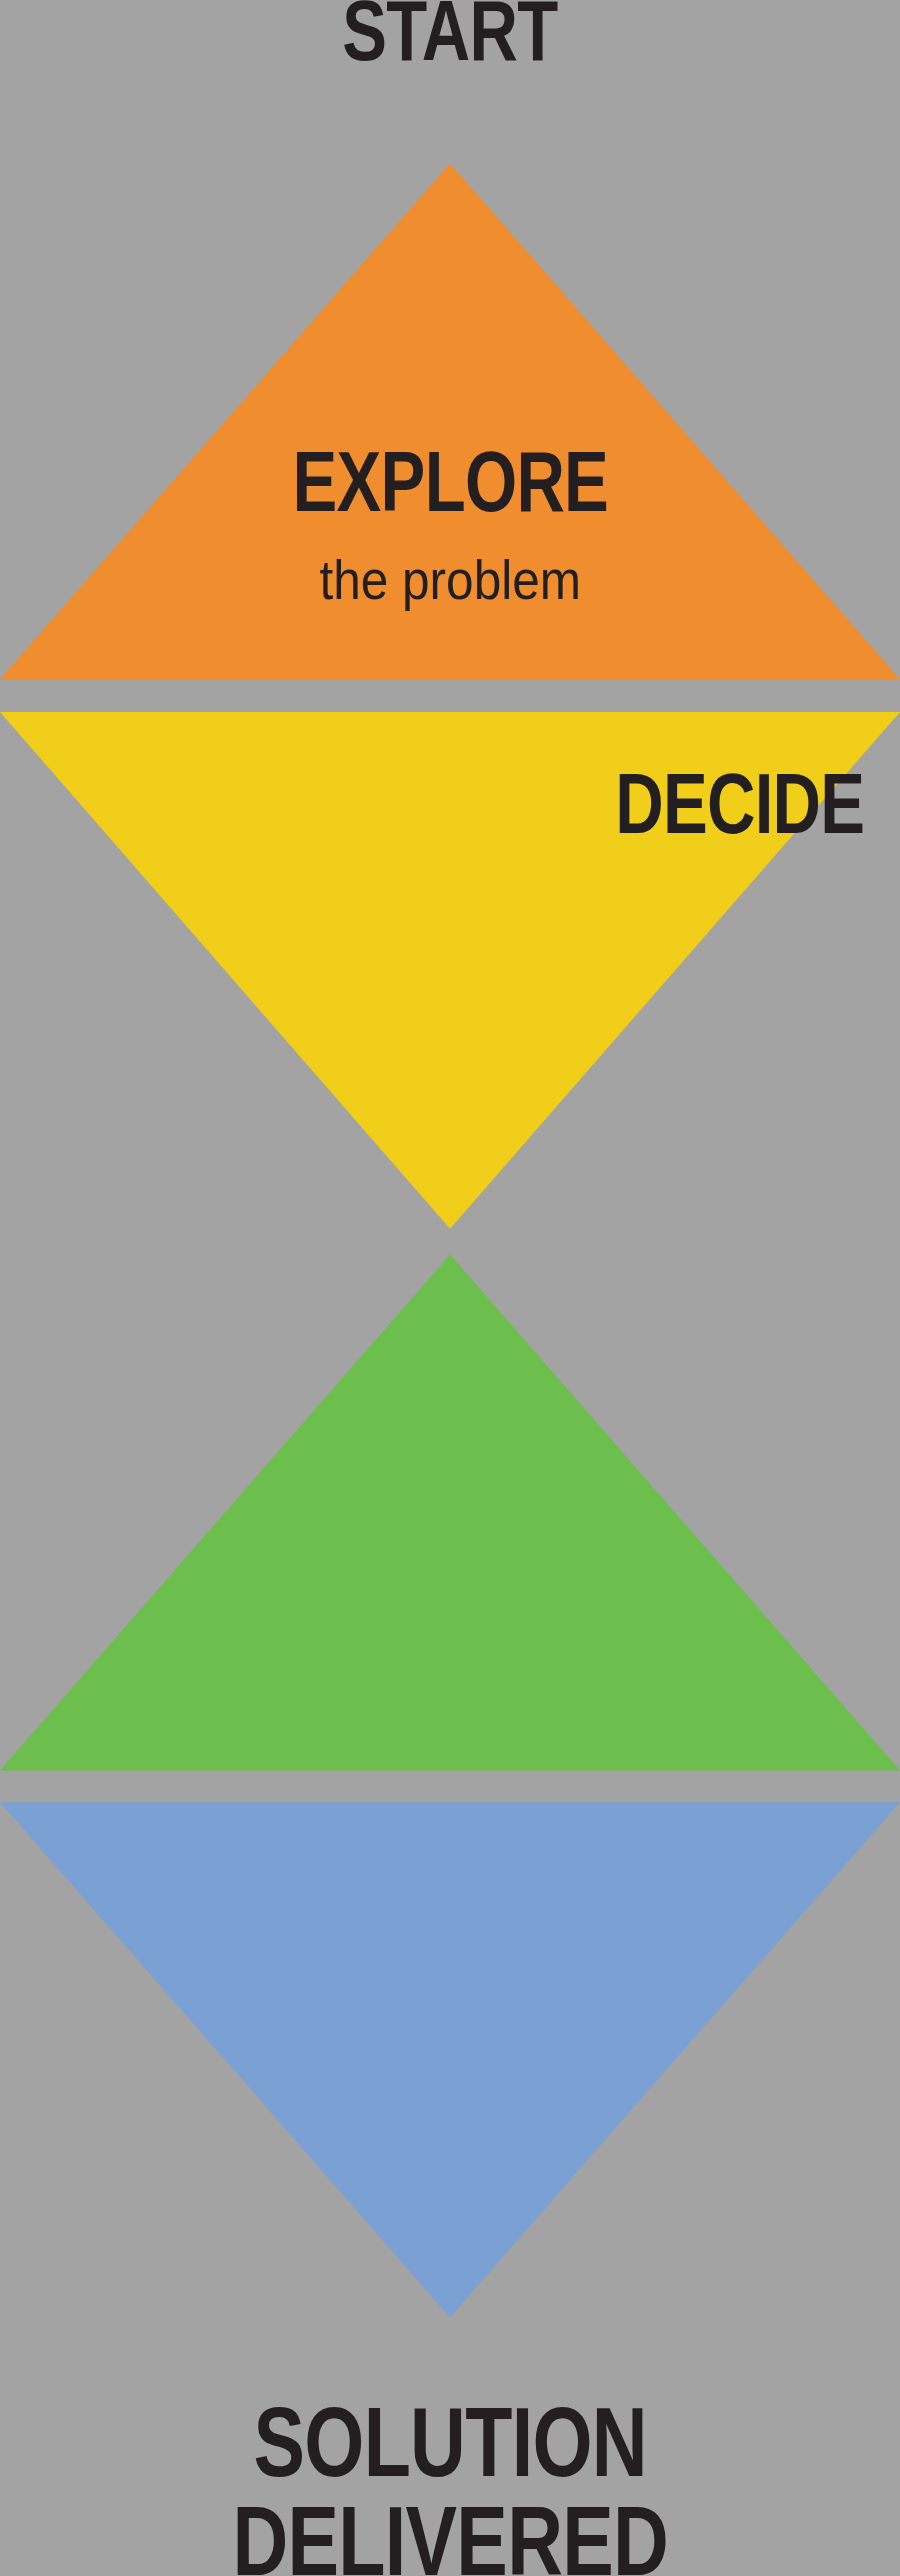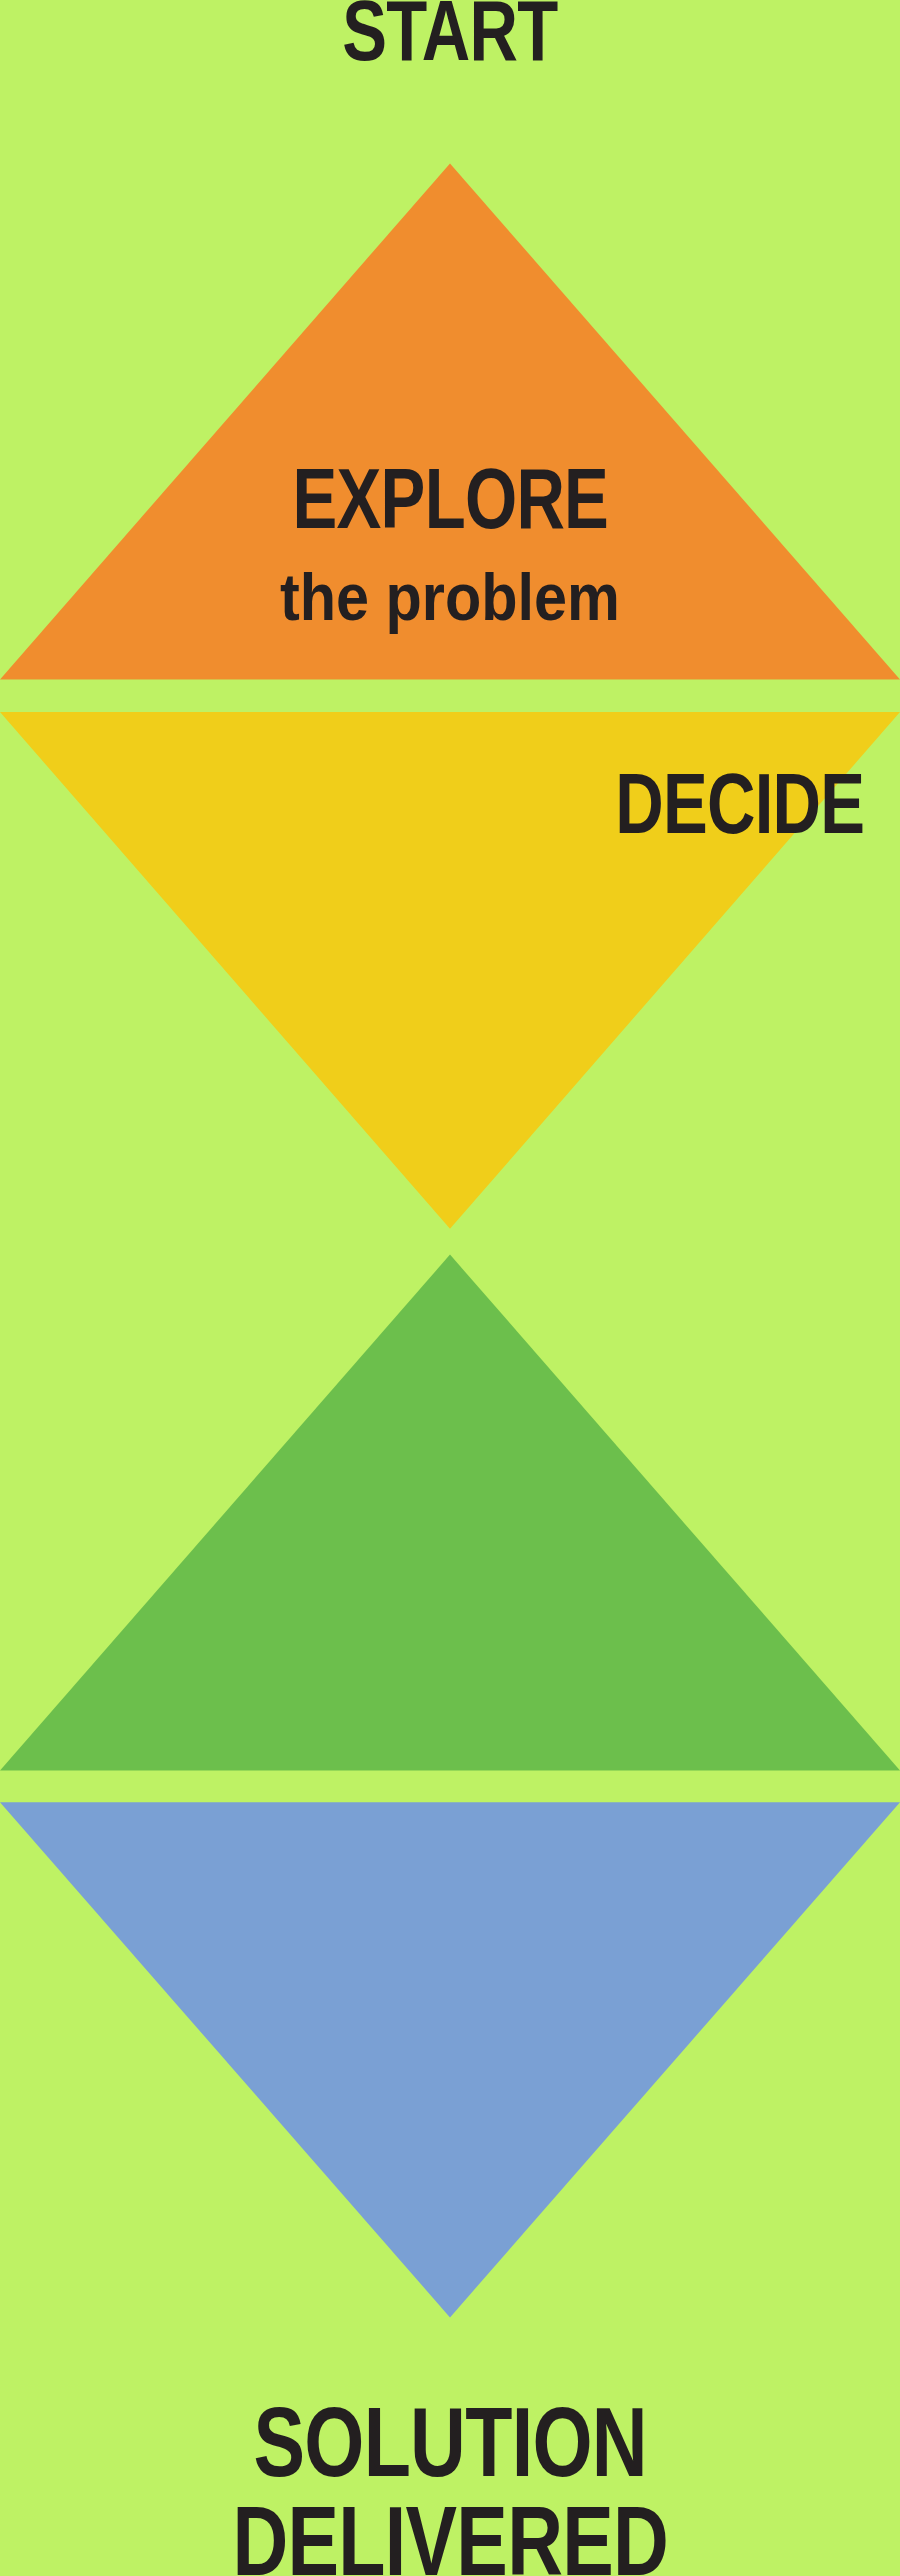--- a/index.html
+++ b/index.html
@@ -4,21 +4,21 @@
 <style>
   html, body {
     margin: 0;
     padding: 0;
     background: #ffffff;
   }
   .canvas {
     position: relative;
     width: 900px;
     height: 2576px;
-    background: #bef264;
+    background: #a3a3a3;
     overflow: hidden;
     font-family: "Liberation Sans", sans-serif;
   }
   .diamond-svg {
     position: absolute;
     top: 0;
     left: 0;
     width: 900px;
     height: 2576px;
     display: block;
@@ -50,25 +50,25 @@
     letter-spacing: -0.9px;
   }
   .stage-label .stage-title {
     font-size: 86px;
     line-height: 86px;
     font-weight: 700;
     letter-spacing: -0.9px;
   }
   .stage-label .stage-sub {
     margin-top: 17px;
-    font-size: 66px;
+    font-size: 55px;
     line-height: 79px;
-    font-weight: 700;
+    font-weight: 400;
   }
-  .stage-label-explore { top: 455px; }
+  .stage-label-explore { top: 438px; }
   .stage-label-decide  { top: 760px; text-align: right; }
   .stage-label-test    { top: 1543px; }
   .stage-label-refine  { top: 1845px; }
   .end-label {
     top: 2392px;
     font-size: 99px;
     line-height: 99px;
     font-weight: 700;
     letter-spacing: -0.9px;
   }

